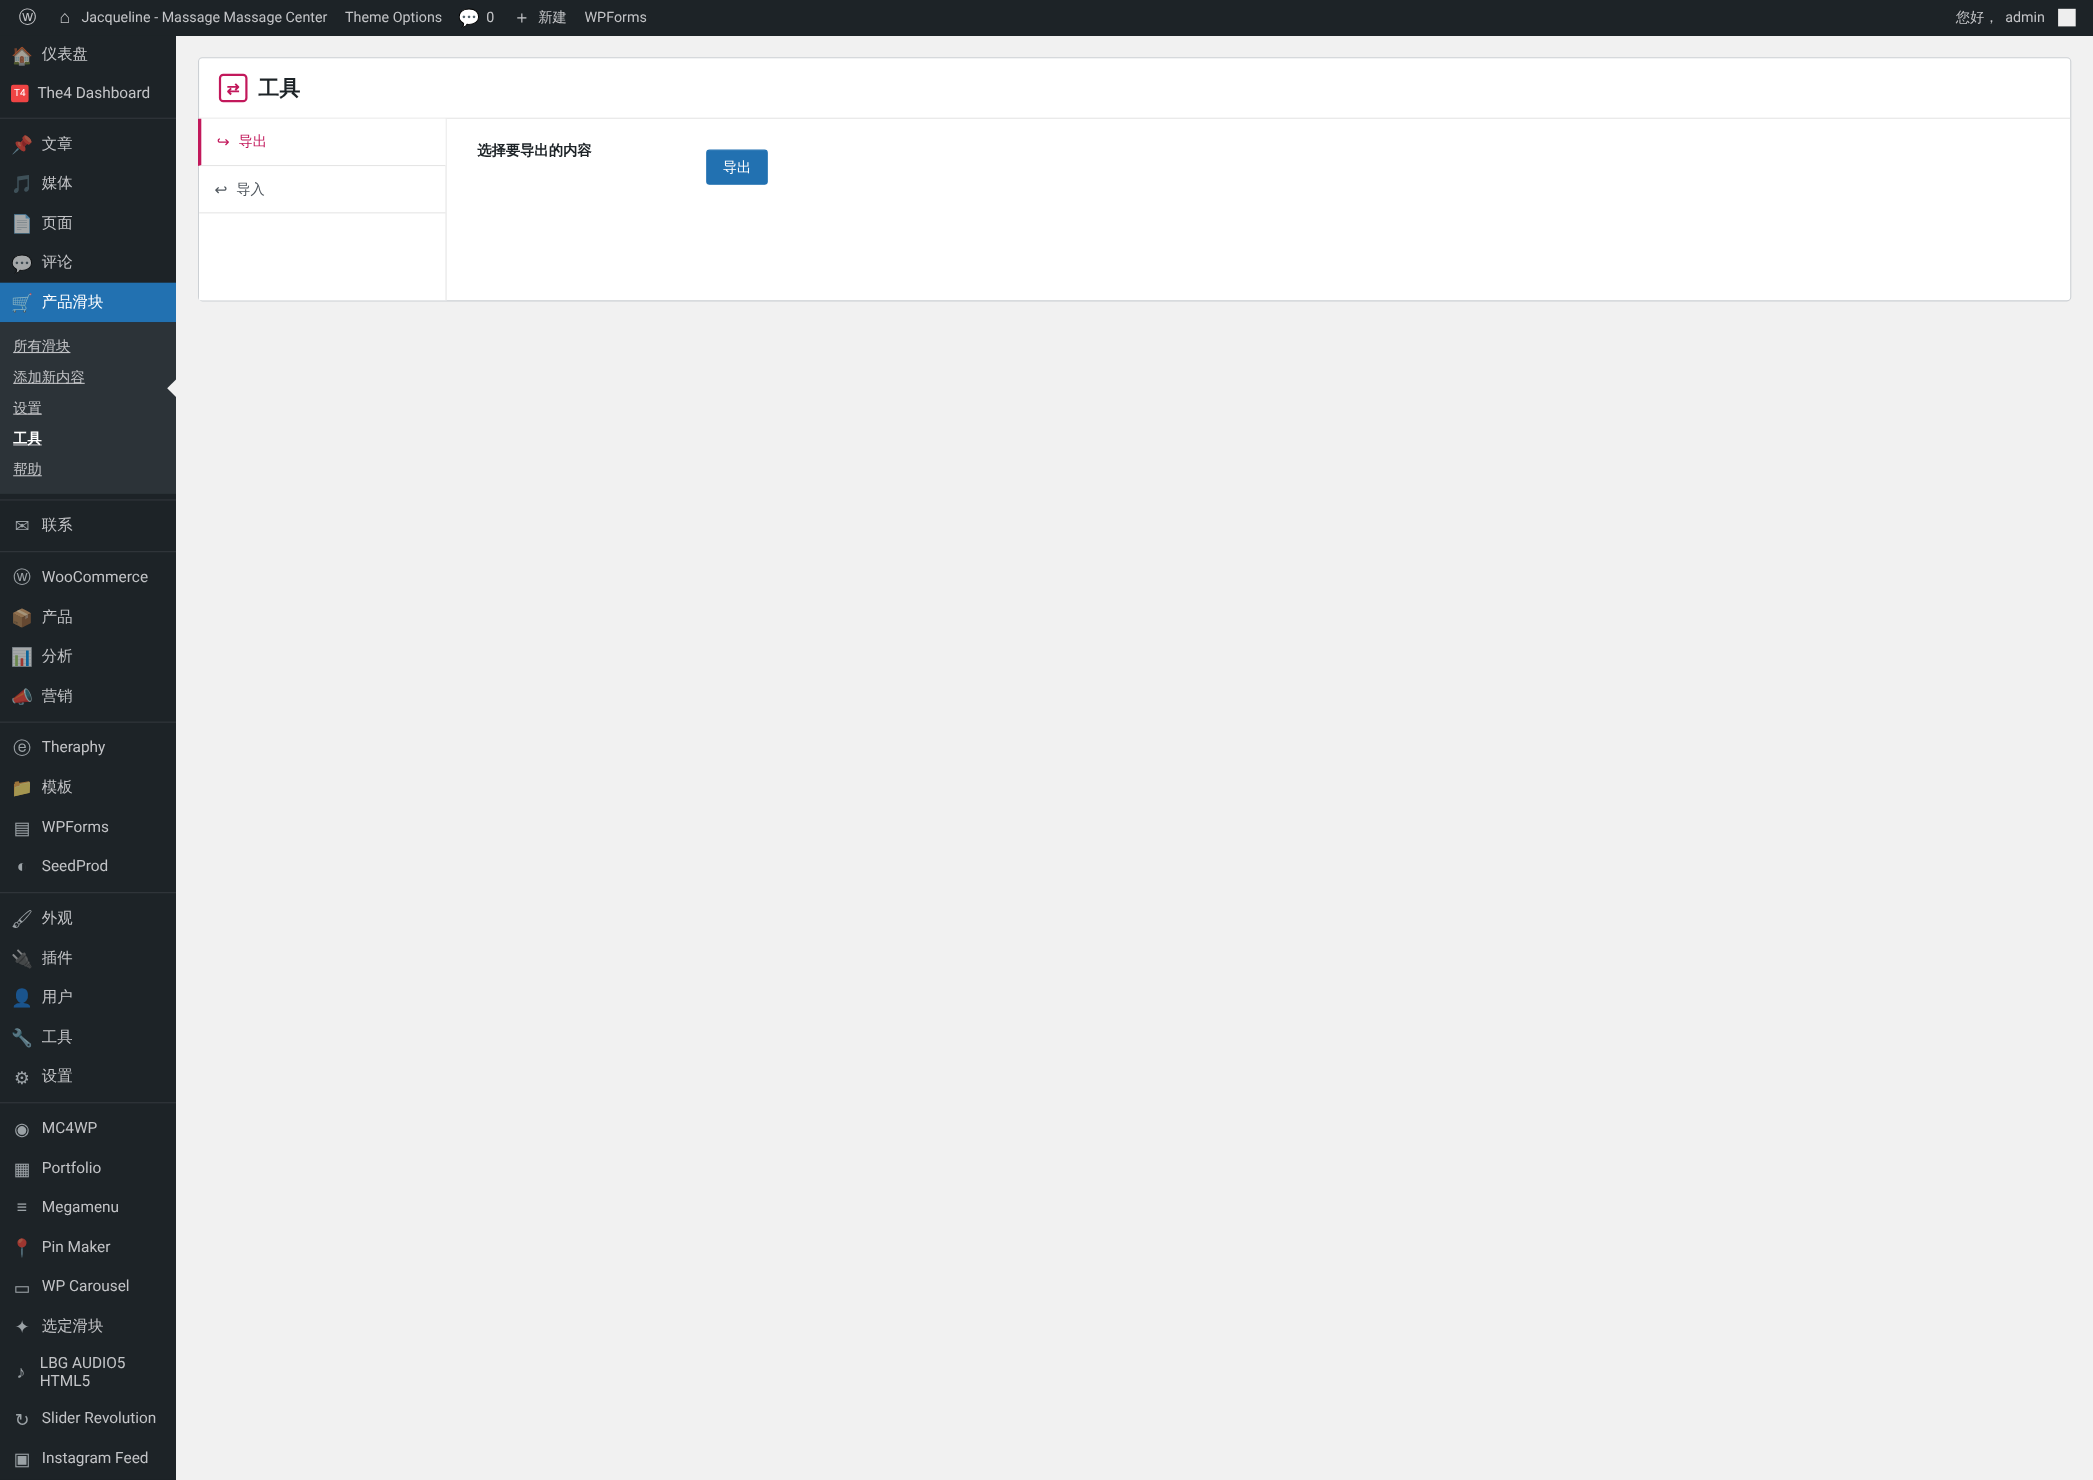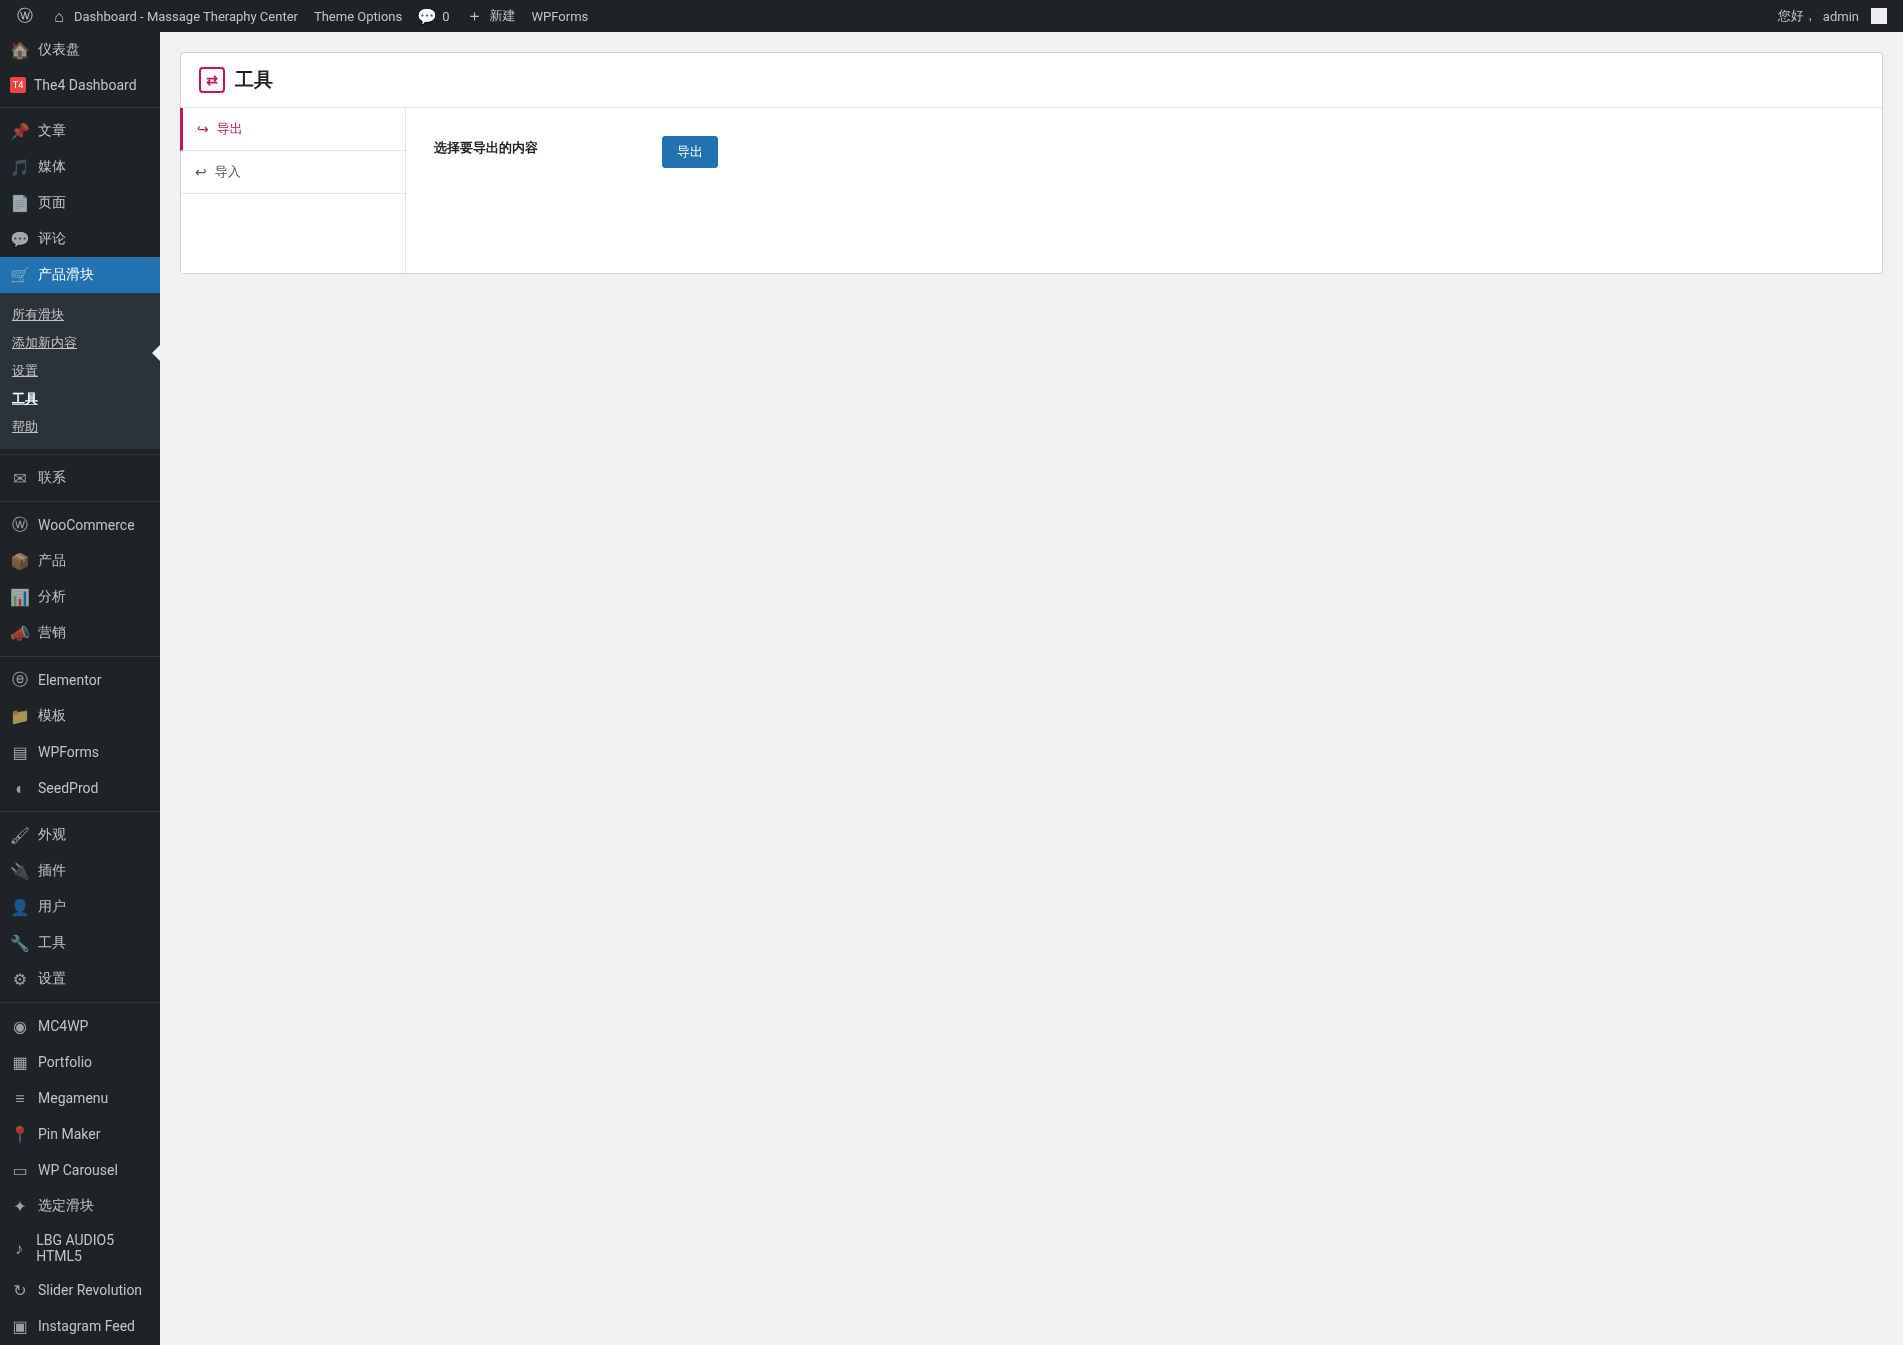--- a/index.html
+++ b/index.html
@@ -36,40 +36,40 @@
 .card-header .hicon { width: 26px; height: 26px; border: 2px solid #c2185b; border-radius: 4px; display: flex; align-items: center; justify-content: center; color: #c2185b; font-size: 14px; font-weight: bold; }
 .card-header h1 { font-size: 19px; font-weight: 600; color: #1d2327; }
 .card-body { display: flex; min-height: 165px; }
 
 .tabs-col { width: 225px; border-right: 1px solid #e5e5e5; background: #fff; padding: 0; }
 .tabs-col .tab { display: flex; align-items: center; gap: 8px; padding: 12px 14px; border-bottom: 1px solid #e5e5e5; cursor: pointer; font-size: 13px; color: #50575e; }
 .tabs-col .tab .ticon { font-size: 14px; }
 .tabs-col .tab.active { color: #c2185b; border-left: 3px solid #c2185b; margin-left: -1px; background: #fff; }
 
 .content-col { flex: 1; padding: 18px 28px; }
-.form-row { display: flex; align-items: center; gap: 48px; margin-bottom: 14px; }
+.form-row { display: flex; align-items: flex-start; gap: 28px; margin-bottom: 14px; }
 .form-label { width: 180px; font-weight: 600; font-size: 13px; color: #1d2327; padding-top: 2px; }
 .form-field { flex: 1; }
 .radio-row { display: flex; align-items: center; gap: 6px; margin-bottom: 8px; font-size: 13px; color: #3c434a; }
 .radio-row input[type="radio"] { width: 16px; height: 16px; accent-color: #2271b1; }
 .btn-primary { background: #2271b1; color: #fff; border: 1px solid #2271b1; padding: 6px 14px; border-radius: 3px; font-size: 13px; cursor: pointer; margin-top: 10px; }
 
 
 #adminmenu::-webkit-scrollbar { width: 0; }
 </style>
 </head>
 <body>
 
 <div id="adminbar">
   <div class="ab-item">
       <span class="ab-icon">ⓦ</span>
     </div>
   <div class="ab-item">
       <span class="ab-icon">⌂</span>
-      <span>Dashboard - Massage Theraphy Center</span>
+      <span>Jacqueline - Massage Massage Center</span>
     </div>
   <div class="ab-item">
       <span>Theme Options</span>
     </div>
   <div class="ab-item">
       <span class="ab-icon">💬</span>
       <span>0</span>
     </div>
   <div class="ab-item">
       <span class="ab-icon">＋</span>
@@ -164,21 +164,21 @@
       </li>
       <li>
         <a href="#">
           <span class="menu-icon">📣</span>
           <span>营销</span>
         </a>
       </li>
       <li class="sep">
         <a href="#">
           <span class="menu-icon">ⓔ</span>
-          <span>Elementor</span>
+          <span>Theraphy</span>
         </a>
       </li>
       <li>
         <a href="#">
           <span class="menu-icon">📁</span>
           <span>模板</span>
         </a>
       </li>
       <li>
         <a href="#">

